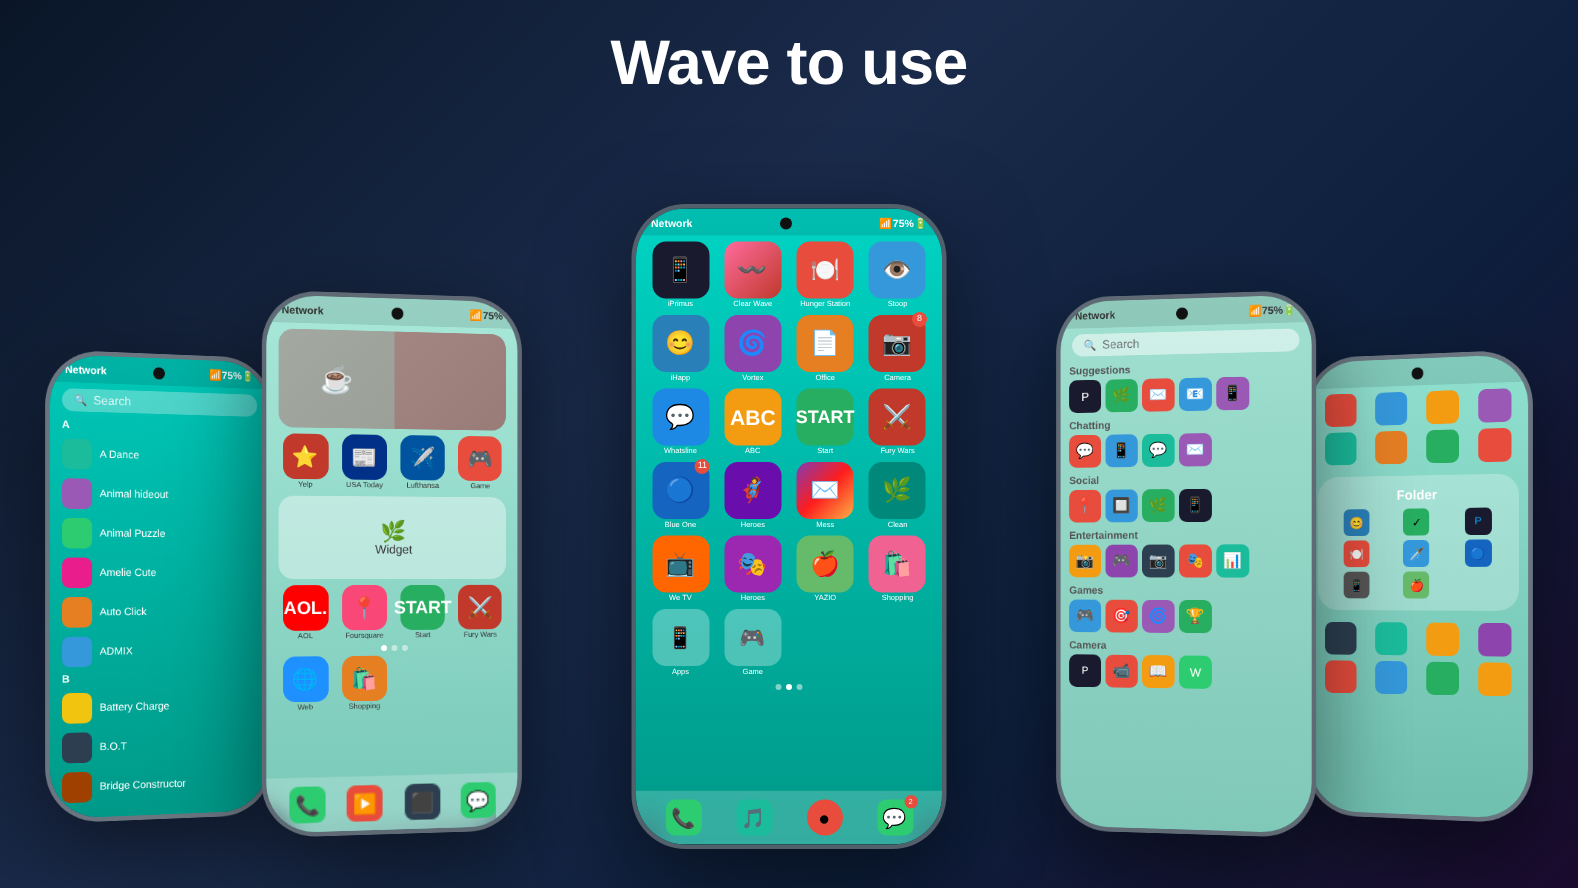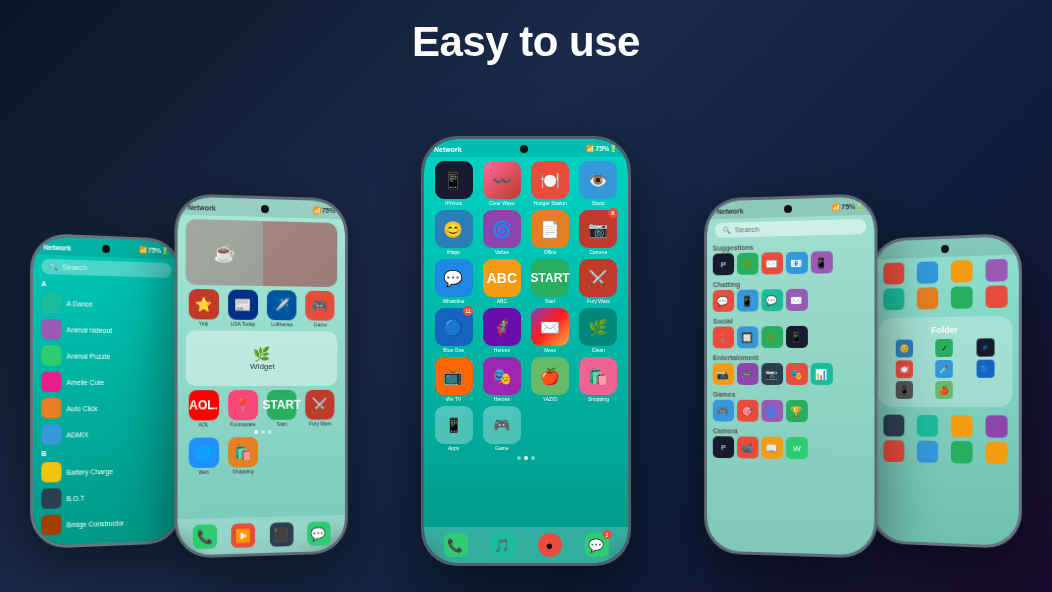--- a/index.html
+++ b/index.html
@@ -247,21 +247,21 @@
 
     .small-phone-screen {
       background: linear-gradient(180deg, #00c8b8 0%, #009988 100%);
       height: 100%;
       width: 100%;
     }
   </style>
 </head>
 <body>
 
-<h1 class="title">Easy to use</h1>
+<h1 class="title">Wave to use</h1>
 
 <div class="phones-container">
 
   <div class="phone phone-1">
     <div class="phone-screen small-phone-screen">
 
       <div class="status-bar">
         <span style="font-size:7px;">Network</span>
         <div class="notch"></div>
         <span style="font-size:7px;">📶75%🔋</span>

